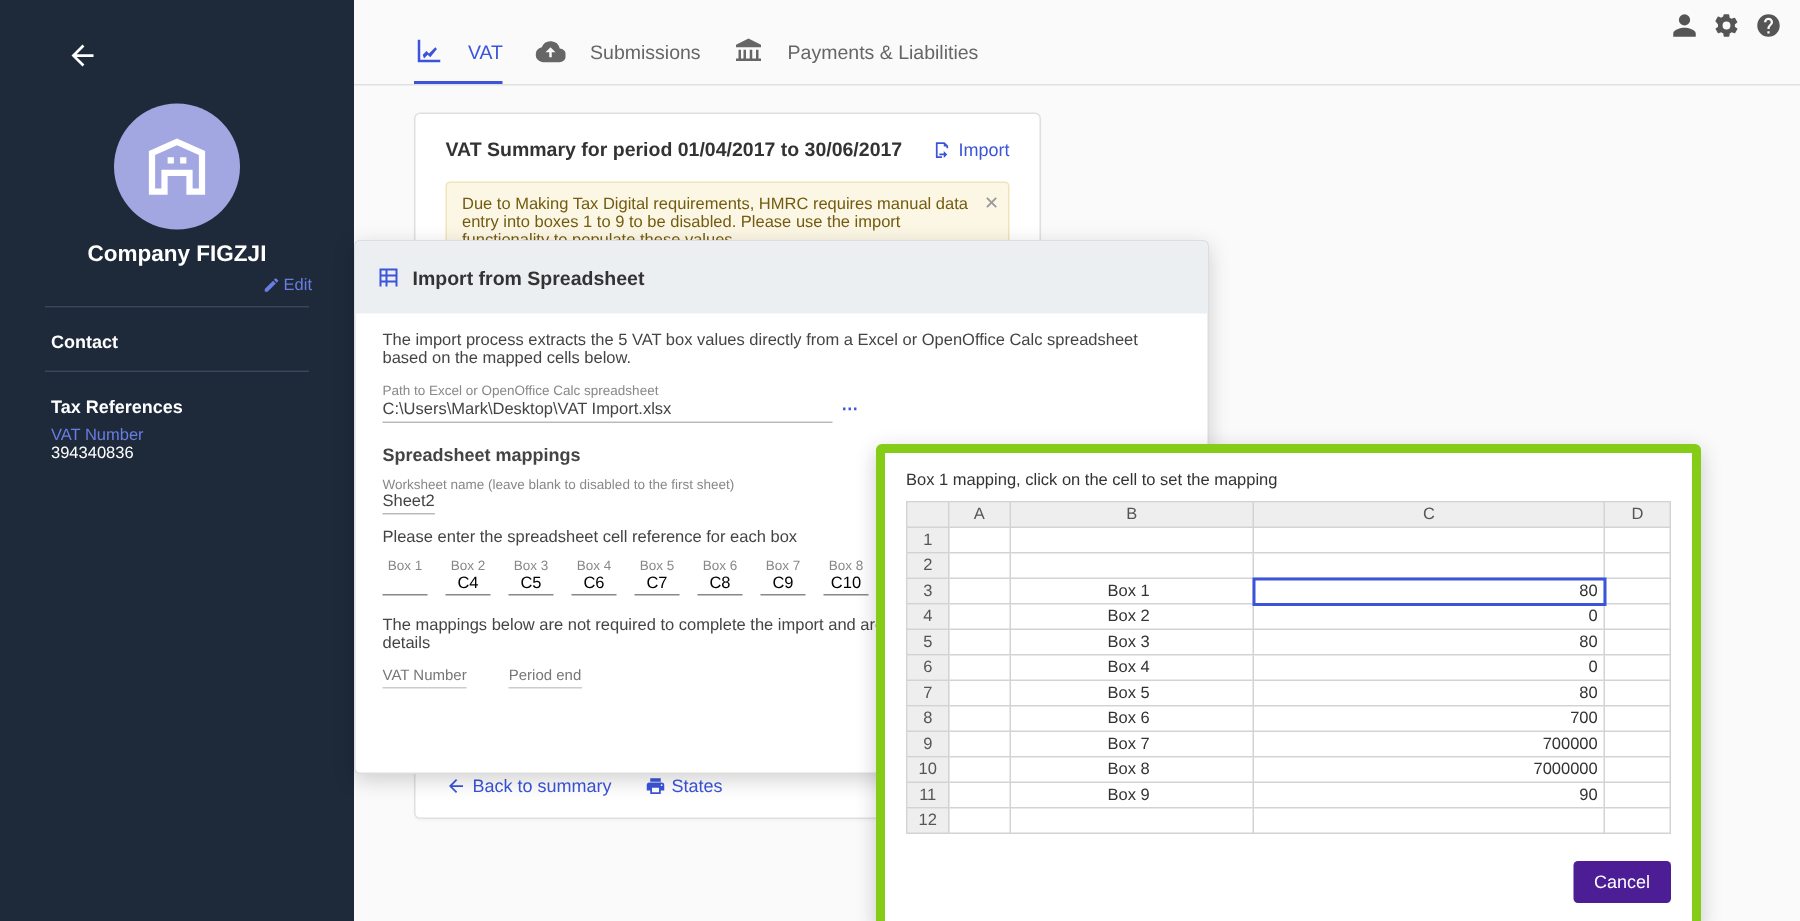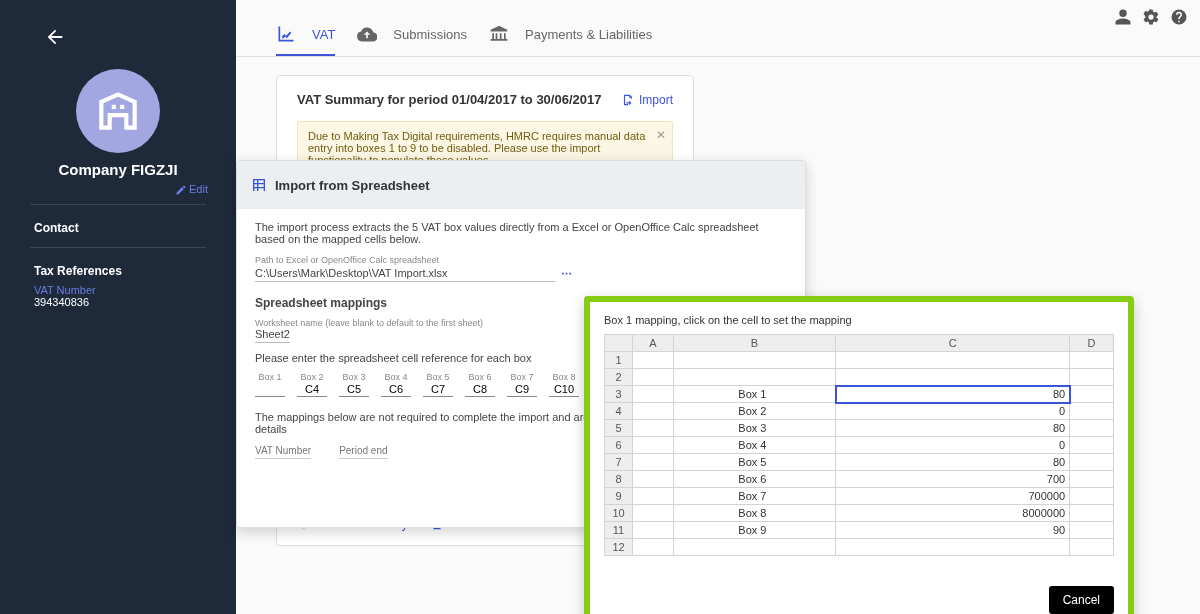--- a/index.html
+++ b/index.html
@@ -55,21 +55,21 @@
   .sheet-input{border:none;border-bottom:1px solid #bbb;width:320px;font-size:11px;padding:2px 0;}
   .cell-desc{margin-top:12px;}
   .cell-desc i{color:#777;}
   .boxrow{display:flex;gap:12px;margin-top:8px;}
   .boxcell{display:flex;flex-direction:column;align-items:center;font-size:9px;color:#888;width:30px;}
   .boxcell input{width:30px;border:none;border-bottom:1px solid #888;text-align:center;font-size:11px;padding:1px 0;}
   .mapping-note{margin-top:14px;}
   .maplinks{display:flex;gap:28px;margin-top:10px;font-size:10px;color:#777;}
   .maplinks span{border-bottom:1px solid #ccc;padding-bottom:2px;}
   .dialog-actions{display:flex;justify-content:flex-end;gap:10px;padding:0 18px 14px 0;}
-  .btn-p{background:#000000;color:#fff;border:none;border-radius:3px;padding:7px 14px;font-size:12px;cursor:pointer;margin-top:12px;}
+  .btn-p{background:#4c1d95;color:#fff;border:none;border-radius:3px;padding:7px 14px;font-size:12px;cursor:pointer;}
 
   
   .cell-dialog{position:absolute;left:584px;top:296px;width:550px;background:#fff;border:6px solid #84cc16;border-radius:4px;box-shadow:0 4px 14px rgba(0,0,0,.2);z-index:30;padding:12px 14px 12px 14px;}
   .cell-dialog .title{font-size:11px;margin-bottom:8px;}
   table.sheet{border-collapse:collapse;width:100%;font-size:11px;}
   table.sheet th, table.sheet td{border:1px solid #d3d3d3;padding:0;height:17px;}
   table.sheet th{background:#eee;color:#555;font-weight:normal;text-align:center;}
   table.sheet th.rh{width:28px;}
   table.sheet td{text-align:right;padding-right:4px;}
   table.sheet td.lab{text-align:center;}
@@ -187,21 +187,21 @@
         <path d="M3 3h18v18H3zm2 2v4h4V5zm6 0v4h8V5zm-6 6v4h4v-4zm6 0v4h8v-4zm-6 6v4h4v-4zm6 0v4h8v-4z"></path>
       </svg>
     <span>Import from Spreadsheet</span>
   </div>
   <div class="dialog-body">
     <div class="intro">The import process extracts the 5 VAT box values directly from a Excel or OpenOffice Calc spreadsheet based on the mapped cells below.</div>
     <div class="field-label">Path to Excel or OpenOffice Calc spreadsheet</div>
     <span class="field-input">C:\Users\Mark\Desktop\VAT Import.xlsx</span><span class="ellips">⋯</span>
 
     <div class="section-title">Spreadsheet mappings</div>
-    <div class="field-label">Worksheet name (leave blank to default to the first sheet)</div>
+    <div class="field-label">Worksheet name (leave blank to disabled to the first sheet)</div>
     <span class="sheet-input">Sheet2</span>
 
     <div class="cell-desc">
       <span>Please enter the spreadsheet cell reference for each box</span><br>
     </div>
 
     <div class="boxrow">
       <div class="boxcell">
           <span>Box 1</span>
           <input value="" style="">
@@ -323,21 +323,21 @@
           <th class="rh">9</th>
           <td></td>
           <td class="lab">Box 7</td>
           <td>700000</td>
           <td></td>
         </tr>
     <tr>
           <th class="rh">10</th>
           <td></td>
           <td class="lab">Box 8</td>
-          <td>8000000</td>
+          <td>7000000</td>
           <td></td>
         </tr>
     <tr>
           <th class="rh">11</th>
           <td></td>
           <td class="lab">Box 9</td>
           <td>90</td>
           <td></td>
         </tr>
     <tr>

